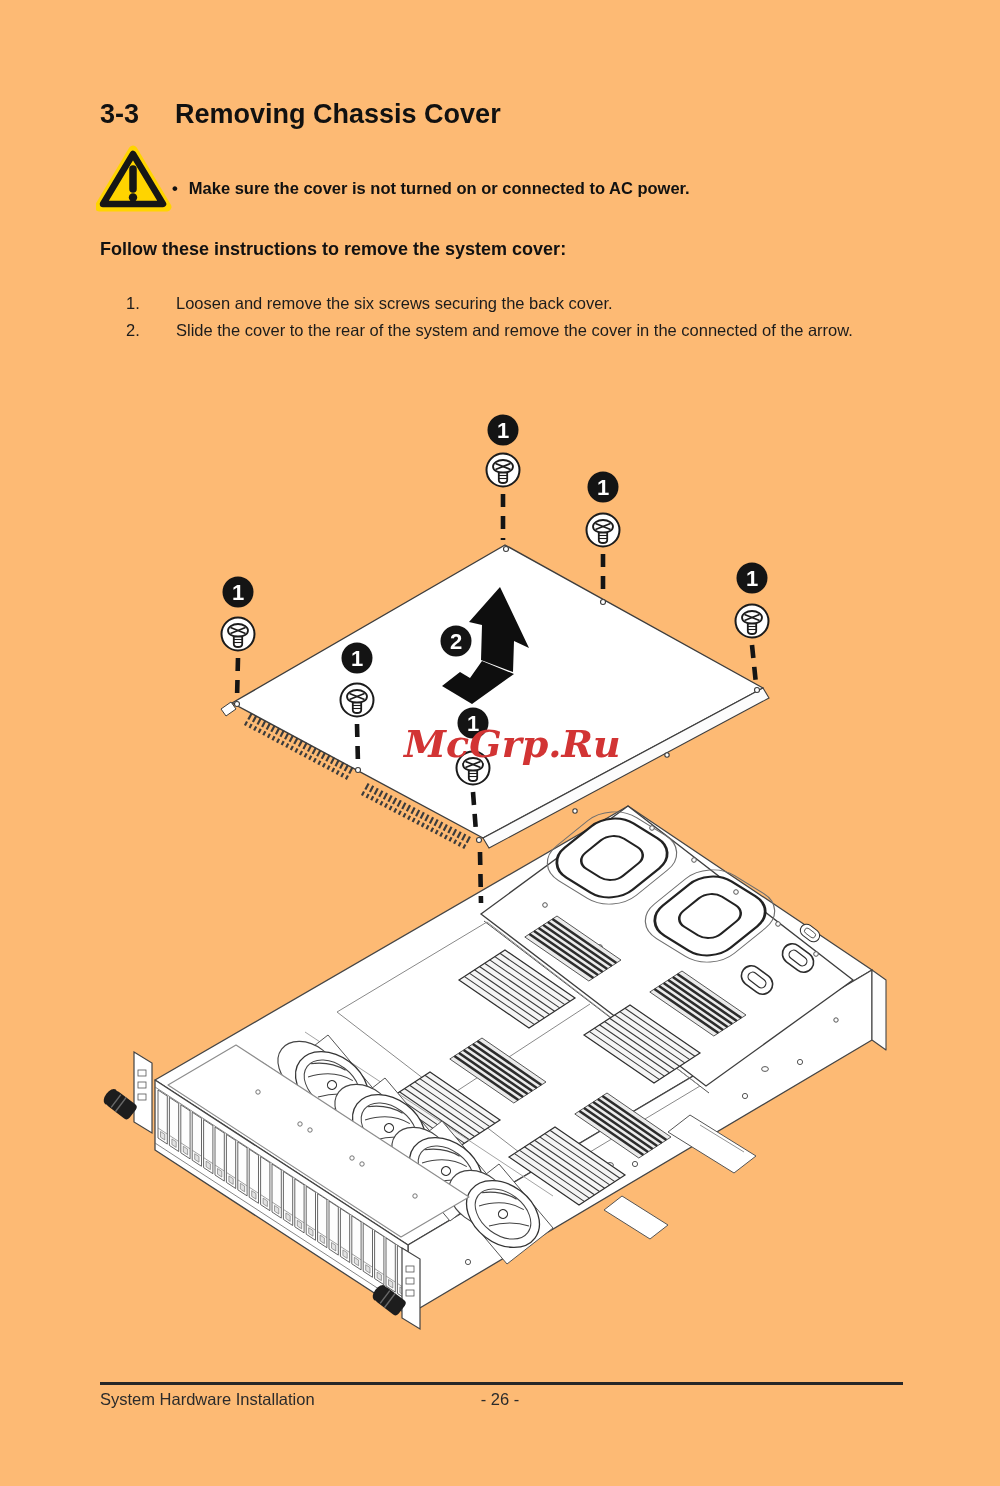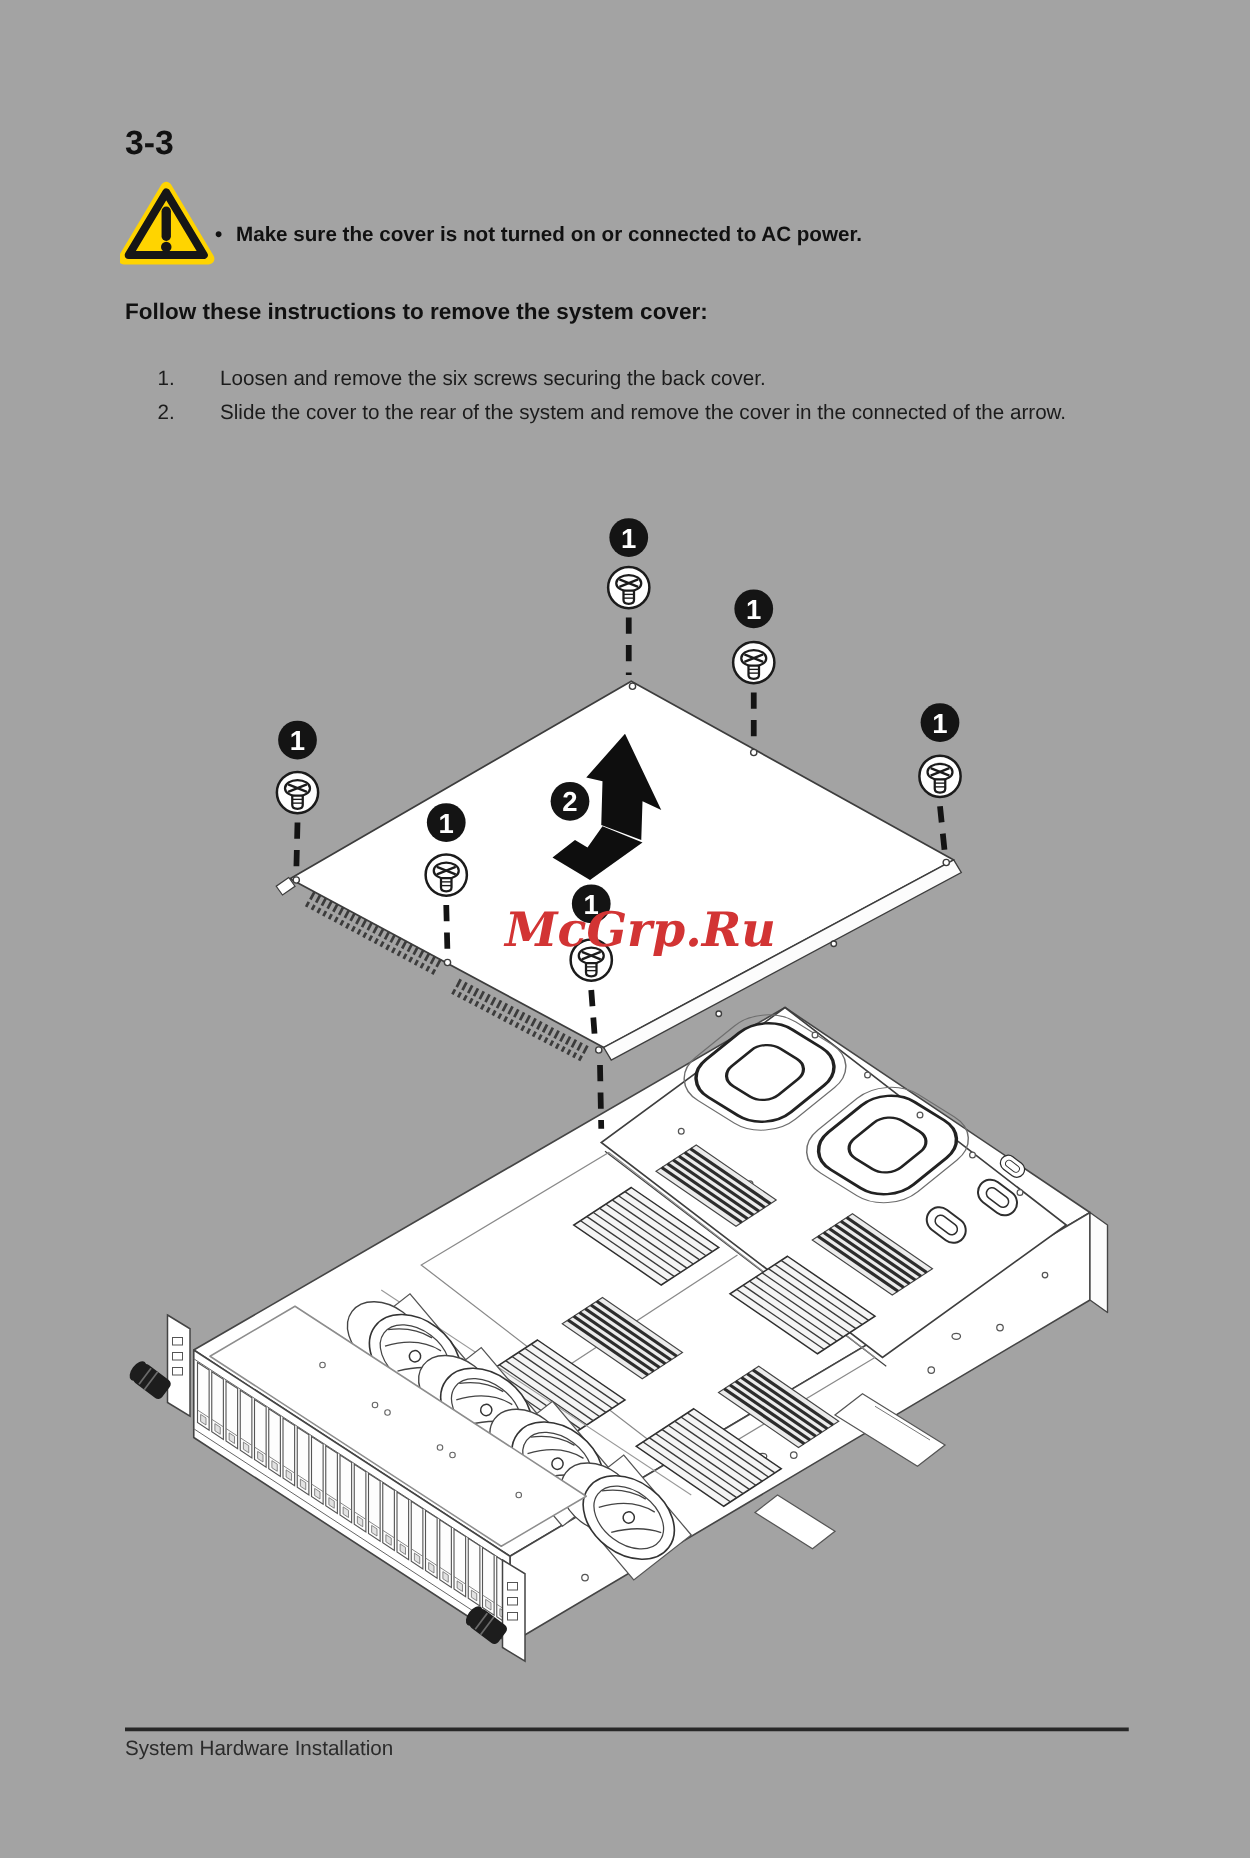--- a/index.html
+++ b/index.html
@@ -1,16 +1,16 @@
 <!DOCTYPE html>
 <html><head>
 <meta charset="utf-8">
 <style>
   html,body{margin:0;padding:0;background:#fff;}
-  #page{position:relative;width:1000px;height:1486px;background:#a3a3a3;overflow:hidden;
+  #page{position:relative;width:1000px;height:1486px;background:#fdba74;overflow:hidden;
         font-family:"Liberation Sans","DejaVu Sans",sans-serif;color:#1c1c1c;}
   .abs{position:absolute;}
   
   #title-row{left:100px;top:99px;display:flex;gap:36px;font-size:27px;font-weight:bold;color:#111;}
   
   #warn-line1{left:196px;top:151px;font-size:16.5px;color:#222;}
   #warn-line2{left:172px;top:179px;font-size:16.5px;font-weight:bold;color:#111;display:flex;gap:11px;}
   
   #follow-heading{left:100px;top:239px;font-size:18px;font-weight:bold;color:#111;}
   .step{position:absolute;left:0;width:1000px;font-size:16.5px;color:#1c1c1c;}
@@ -27,20 +27,21 @@
   svg text.badge-num{font-family:"Liberation Sans",sans-serif;font-weight:bold;font-size:22px;fill:#fff;text-anchor:middle;}
   svg text.wm{font-family:"DejaVu Serif","Liberation Serif",serif;font-style:italic;font-weight:bold;font-size:38px;fill:#d23434;}
 </style>
 </head>
 <body>
 
 <div id="page">
 
   <div class="abs" id="title-row">
     <span>3-3</span>
+    <span>Removing Chassis Cover</span>
   </div>
 
   <svg class="abs" style="left:96px;top:142px;" width="80" height="75" viewBox="0 0 80 75">
     <polygon points="37,8 71,65 3,65" fill="#ffd400" stroke="#ffd400" stroke-width="9" stroke-linejoin="round"></polygon>
     <polygon points="37,12 67,62 7,62" fill="#ffd400" stroke="#161616" stroke-width="6.5" stroke-linejoin="round"></polygon>
     <line x1="37" y1="27" x2="37" y2="47" stroke="#161616" stroke-width="7.5" stroke-linecap="round"></line>
     <circle cx="37" cy="55.5" r="4.2" fill="#161616"></circle>
   </svg>
 
   <div class="abs" id="warn-line2">
@@ -350,14 +351,15 @@
         <circle cx="456" cy="641" r="15.5" fill="#141414"></circle>
         <text class="badge-num" x="456" y="649">2</text>
       </g>
     </g>
 
     <text class="wm" x="404" y="757">McGrp.Ru</text>
   </svg>
 
   <div class="abs" id="footer-rule"></div>
   <div class="abs" id="footer-left">System Hardware Installation</div>
+  <div class="abs" id="footer-page">- 26 -</div>
 
 </div>
 
 </body></html>

